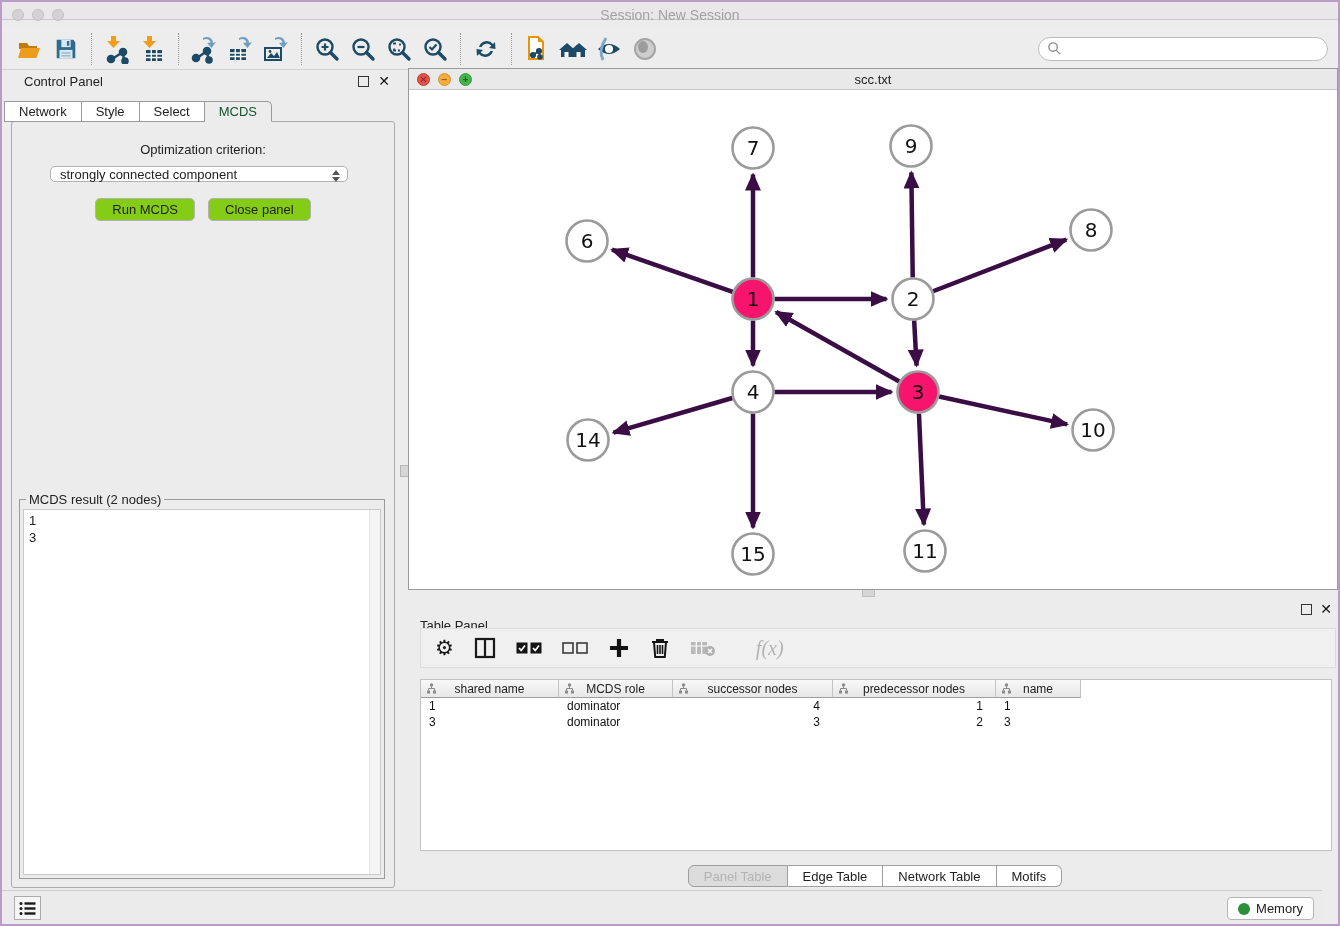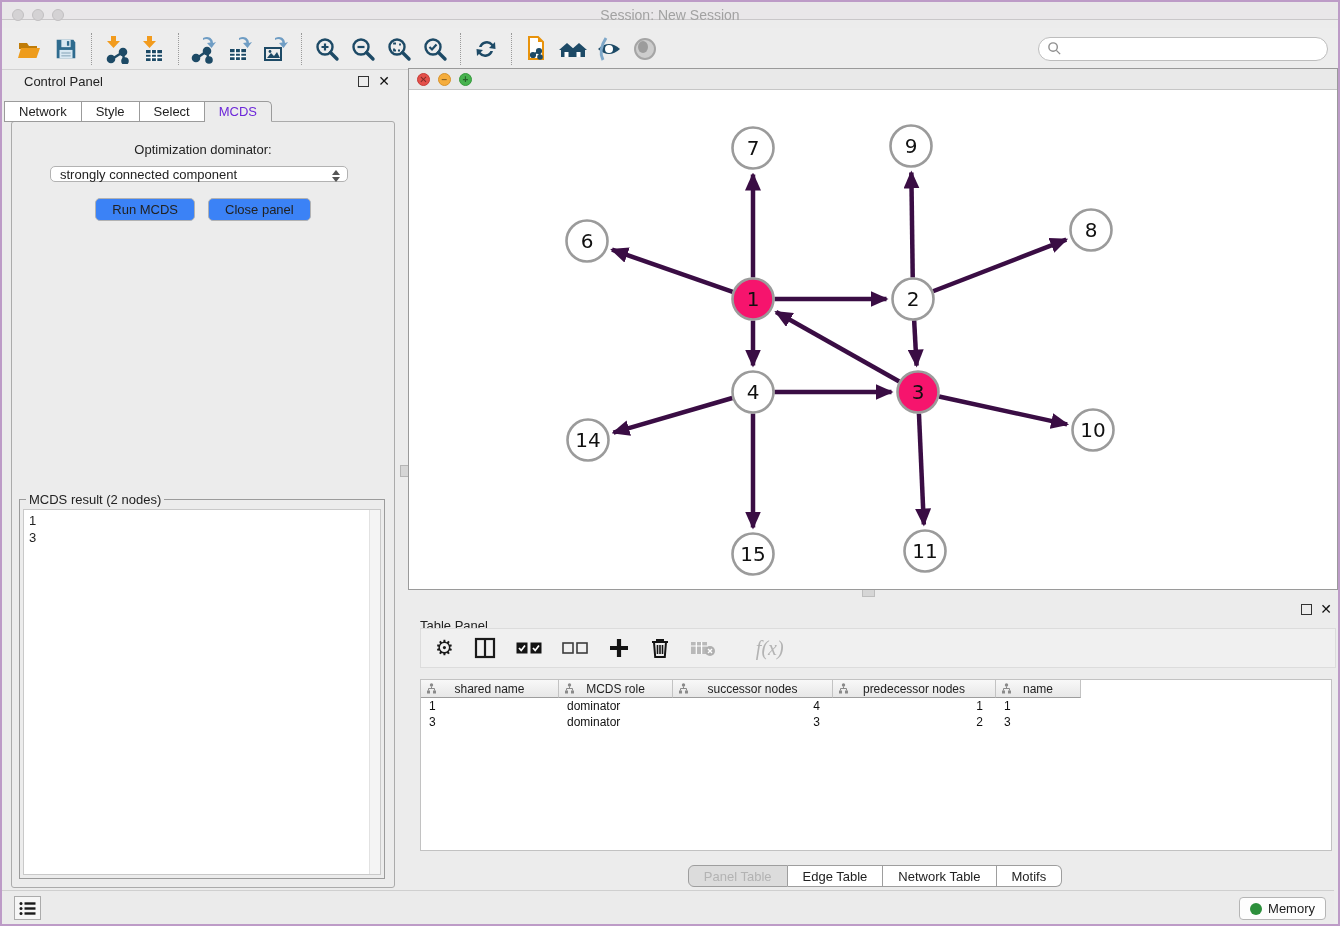--- a/index.html
+++ b/index.html
@@ -24,30 +24,30 @@
   .control-panel { position:absolute; left:2px; top:68px; width:398px; height:820px; background:#ececec; }
   .cp-head { position:absolute; left:0; top:0; right:0; height:24px; }
   .cp-title { position:absolute; left:20px; top:4px; font-size:13px; color:#222; }
   .panel-float { position:absolute; width:11px; height:11px; border:1.5px solid #333; top:6px; }
   .panel-close { position:absolute; top:3px; font-size:14px; font-weight:bold; color:#111; line-height:16px; }
   .cp-head .panel-float { right:33px; }
   .cp-head .panel-close { right:12px; }
   .cp-tabs { position:absolute; left:0; right:0; top:31px; height:21px; display:flex; justify-content:flex-start; z-index:2; }
   .cp-tab { height:21px; padding:0 14px; background:#fff; border:1px solid #9b9b9b; border-left:none; display:flex; align-items:center; font-size:13px; }
   .cp-tab:first-child { border-left:1px solid #9b9b9b; }
-  .cp-tab.sel { background:#ececec; color:#6d28d9; border-bottom-color:#ececec; border-radius:0 5px 0 0; }
+  .cp-tab.sel { background:#ececec; color:#14532d; border-bottom-color:#ececec; border-radius:0 5px 0 0; }
   .cp-body { position:absolute; left:7px; right:7px; top:51px; bottom:2px; border:1px solid #ababab; border-radius:3px; background:#ececec; }
   .opt-label { position:absolute; left:0; right:0; top:20px; text-align:center; }
   .cp-select { position:absolute; left:38px; right:46px; top:44px; height:16px; background:#fff; border:1px solid #b2b2b2; border-radius:5px; display:flex; align-items:center; padding:0 22px 0 9px; }
   .cp-select .stepper { position:absolute; right:7px; top:3px; display:flex; flex-direction:column; gap:2px; }
   .cp-select .stepper i { width:0; height:0; border-left:4px solid transparent; border-right:4px solid transparent; display:block; }
   .cp-select .stepper .up { border-bottom:5px solid #555; }
   .cp-select .stepper .dn { border-top:5px solid #555; }
   .cp-buttons { position:absolute; left:0; right:0; top:76px; display:flex; justify-content:center; gap:13px; }
-  .btn { height:23px; padding:0 16px; background:#3b82f6; border:1px solid #b2b2b2; border-radius:5px; font-size:13px; display:flex; align-items:center; }
+  .btn { height:23px; padding:0 16px; background:#84cc16; border:1px solid #b2b2b2; border-radius:5px; font-size:13px; display:flex; align-items:center; }
   .result-box { position:absolute; left:7px; right:9px; top:377px; bottom:8px; border:1px solid #9b9b9b; }
   .result-legend { position:absolute; left:6px; top:-8px; background:#ececec; padding:0 3px; font-size:13px; }
   .result-inner { position:absolute; left:3px; right:3px; top:9px; bottom:3px; background:#fff; border:1px solid #c9c9c9; }
   .result-text { position:absolute; left:5px; top:2px; white-space:pre-line; line-height:17px; font-size:13px; }
   .result-scroll { position:absolute; right:0; top:0; bottom:0; width:11px; background:#f4f4f4; border-left:1px solid #e2e2e2; }
 
   
   .v-splitter { position:absolute; left:400px; top:68px; width:6px; height:820px; background:#ececec; }
   .v-splitter .grip { position:absolute; left:-2px; top:395px; width:9px; height:12px; background:#d6d6d6; border:1px solid #b5b5b5; }
   .h-splitter-grip { position:absolute; left:860px; top:587px; width:13px; height:8px; background:#d6d6d6; border:1px solid #bdbdbd; }
@@ -83,21 +83,21 @@
   .nt-cell { font-size:12px; line-height:16px; color:#111; overflow:hidden; white-space:nowrap; }
   .nt-cell.a-left { text-align:left; padding-left:8px; }
   .nt-cell.a-right { text-align:right; padding-right:13px; }
   .tp-tabs { position:absolute; left:0; right:0; top:267px; display:flex; justify-content:center; }
   .tp-tab { height:22px; padding:0 15px; background:#fff; border:1px solid #9e9e9e; border-left:none; display:flex; align-items:center; font-size:13px; }
   .tp-tab:first-child { border-left:1px solid #9e9e9e; border-radius:6px 0 0 6px; }
   .tp-tab:last-child { border-radius:0 6px 6px 0; }
   .tp-tab.sel { background:#dcdcdc; color:#b3b3b3; }
 
   
-  .statusbar { position:absolute; left:0; right:4px; bottom:0; height:34px; background:#ebebeb; border-top:1px solid #cfcfcf; }
+  .statusbar { position:absolute; left:0; right:16px; bottom:0; height:34px; background:#ebebeb; border-top:1px solid #cfcfcf; }
   .sb-list-btn { position:absolute; left:12px; top:5px; width:27px; height:24px; background:#f6f6f6; border:1px solid #ababab; display:flex; align-items:center; justify-content:center; }
   .memory-btn { position:absolute; right:8px; top:6px; height:23px; padding:0 10px; background:#fdfdfd; border:1px solid #b5b5b5; border-radius:4px; display:flex; align-items:center; gap:6px; font-size:13px; }
   .memory-dot { width:12px; height:12px; border-radius:50%; background:#2c8f3b; }
 </style>
 </head>
 <body>
 
 <div class="app">
 
   <div class="titlebar">
@@ -263,21 +263,21 @@
       <span class="panel-float"></span>
       <span class="panel-close">✕</span>
     </div>
     <div class="cp-tabs">
       <div class="cp-tab">Network</div>
       <div class="cp-tab">Style</div>
       <div class="cp-tab">Select</div>
       <div class="cp-tab sel">MCDS</div>
     </div>
     <div class="cp-body">
-      <div class="opt-label">Optimization dominator:</div>
+      <div class="opt-label">Optimization criterion:</div>
       <div class="cp-select">
         <span>strongly connected component</span>
         <span class="stepper">
             <i class="up"></i>
             <i class="dn"></i>
           </span>
       </div>
       <div class="cp-buttons">
         <div class="btn">Run MCDS</div>
         <div class="btn">Close panel</div>
@@ -298,20 +298,21 @@
     </div>
   <div class="h-splitter-grip"></div>
 
   <div class="net-window">
     <div class="net-titlebar">
       <div class="net-traffic">
         <span class="net-dot red">✕</span>
         <span class="net-dot yel">−</span>
         <span class="net-dot grn">+</span>
       </div>
+      <div class="net-title">scc.txt</div>
     </div>
     <div class="net-canvas">
       <svg width="928" height="500" viewBox="0 0 928 500">
         <defs>
           <marker id="arrowhead" markerUnits="userSpaceOnUse" markerWidth="18" markerHeight="16" refX="16" refY="8" orient="auto">
             <path d="M0,0 L18,8 L0,16 Z" fill="#3a0d44"></path>
           </marker>
         </defs>
         <g id="edges-layer">
             <line x1="344" y1="187.5" x2="344" y2="84.5" stroke="#3a0d44" stroke-width="4.5" marker-end="url(#arrowhead)"></line>

